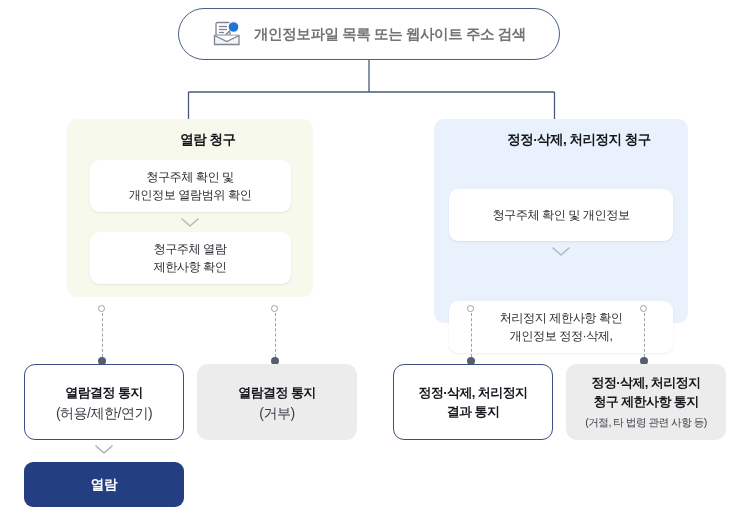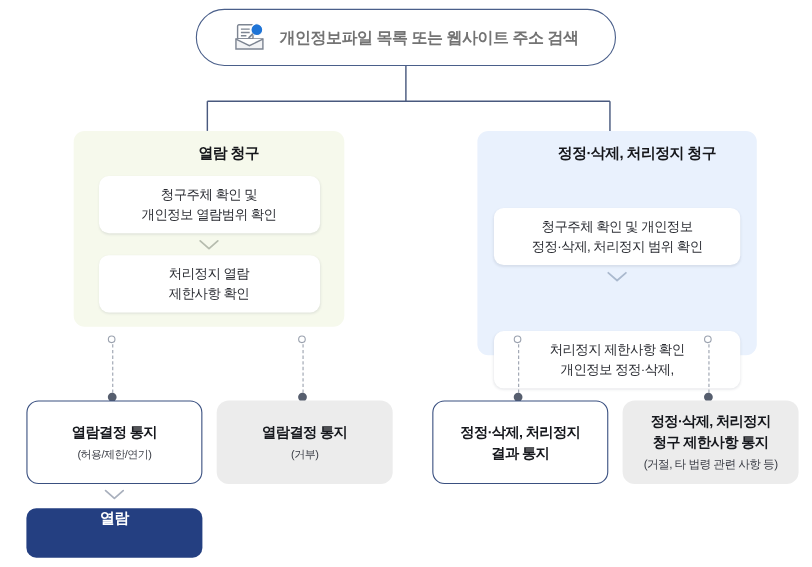--- a/index.html
+++ b/index.html
@@ -167,39 +167,39 @@
   }
   .outcome .o-main {
     font-size: 13px;
     font-weight: 700;
     color: #16181d;
     letter-spacing: -0.6px;
     line-height: 19px;
     white-space: nowrap;
   }
   .outcome .o-sub {
-    font-size: 10px;
+    font-size: 14px;
     font-weight: 400;
     color: #3a3d45;
     letter-spacing: -0.5px;
     line-height: 17px;
     margin-top: 3px;
     white-space: nowrap;
   }
 
   
   #final-cta {
     left: 24px;
     top: 462px;
     width: 160px;
     height: 45px;
     background: #243f81;
     border-radius: 9px;
     display: flex;
-    align-items: flex-start;
+    align-items: center;
     justify-content: center;
   }
   #final-cta .cta-label {
     font-size: 13.5px;
     font-weight: 700;
     color: #ffffff;
     letter-spacing: -0.3px;
   }
   #cta-chev {
     left: 24px;
@@ -255,31 +255,30 @@
       <span class="step-line">개인정보 열람범위 확인</span>
     </div>
 
     <div class="chev">
       <svg width="20" height="11" viewBox="0 0 20 11">
         <path d="M2,2 L10,9 L18,2" fill="none" stroke="#b6bcae" stroke-width="1.6" stroke-linecap="round" stroke-linejoin="round"></path>
       </svg>
     </div>
 
     <div class="step-box">
-      <span class="step-line">처리정지 열람</span>
+      <span class="step-line">청구주체 열람</span>
       <span class="step-line">제한사항 확인</span>
     </div>
   </div>
 
   <div id="panel-right" class="panel abs">
     <div class="panel-title">정정·삭제, 처리정지 청구</div>
 
     <div class="step-box">
       <span class="step-line">청구주체 확인 및 개인정보</span>
-      <span class="step-line">정정·삭제, 처리정지 범위 확인</span>
     </div>
 
     <div class="chev">
       <svg width="20" height="11" viewBox="0 0 20 11">
         <path d="M2,2 L10,9 L18,2" fill="none" stroke="#aab9ce" stroke-width="1.6" stroke-linecap="round" stroke-linejoin="round"></path>
       </svg>
     </div>
 
     <div class="step-box">
       <span class="step-line">처리정지 제한사항 확인</span>

